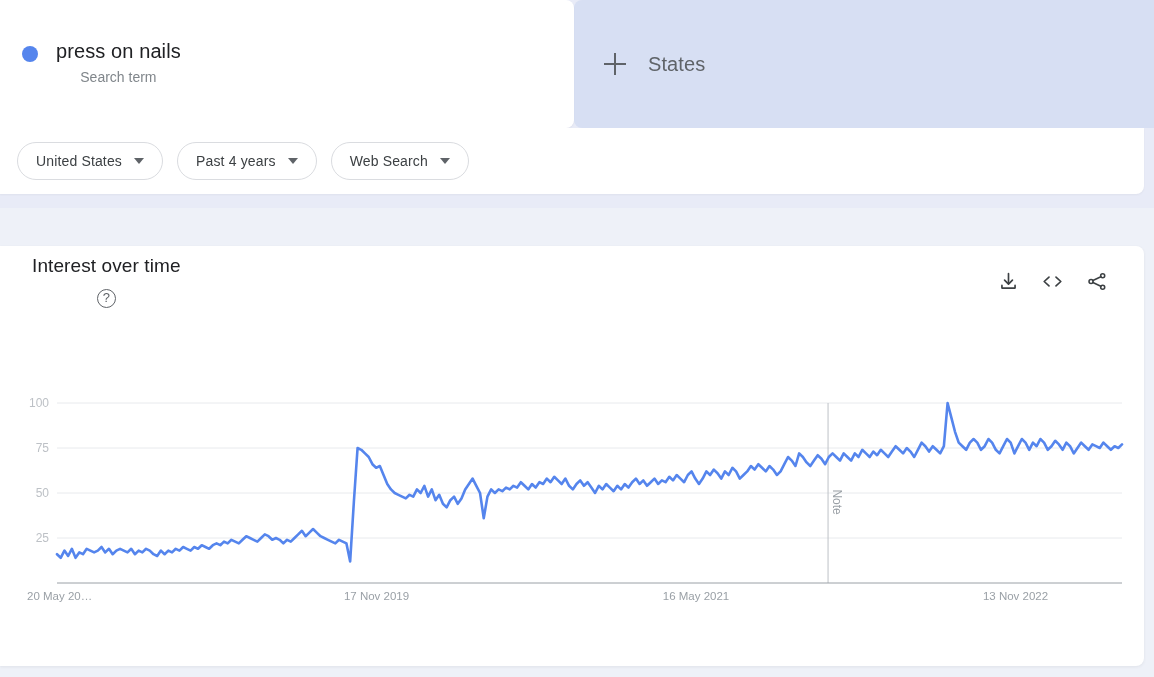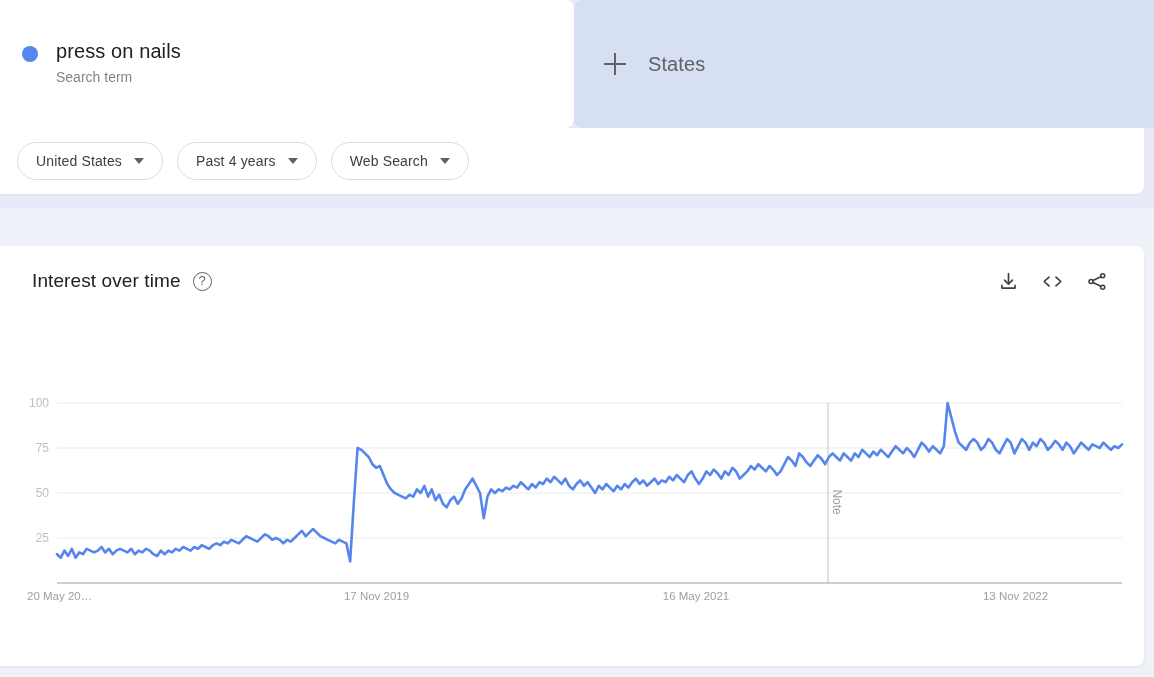--- a/index.html
+++ b/index.html
@@ -33,20 +33,21 @@
     display: flex;
     align-items: center;
     padding-left: 22px;
     box-shadow: 0 1px 2px rgba(60,64,67,0.06);
   }
   .term-inner {
     display: flex;
     align-items: flex-start;
     gap: 18px;
     margin-top: -2px;
+    text-align: center;
   }
   .term-dot {
     width: 16px;
     height: 16px;
     border-radius: 50%;
     background: #5585ed;
     margin-top: 8px;
     flex: none;
   }
   .term-texts { display: flex; flex-direction: column; }
@@ -161,20 +162,21 @@
     height: 70px;
     display: flex;
     align-items: center;
     justify-content: space-between;
     padding: 0 24px 0 32px;
   }
   .chart-title-wrap {
     display: flex;
     align-items: center;
     gap: 12px;
+    flex-direction: column;
   }
   .chart-title {
     font-size: 19px;
     color: #202124;
     letter-spacing: .1px;
   }
   .help-icon {
     width: 19px; height: 19px;
     border: 1.6px solid #5f6368;
     border-radius: 50%;

